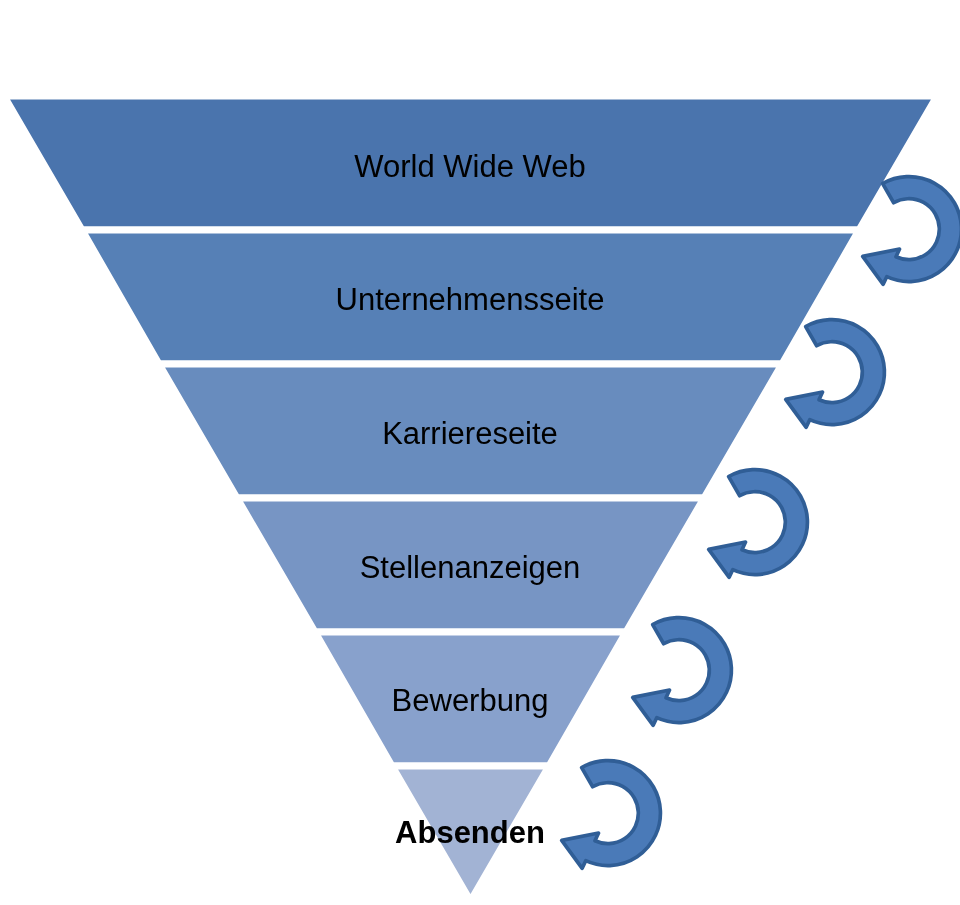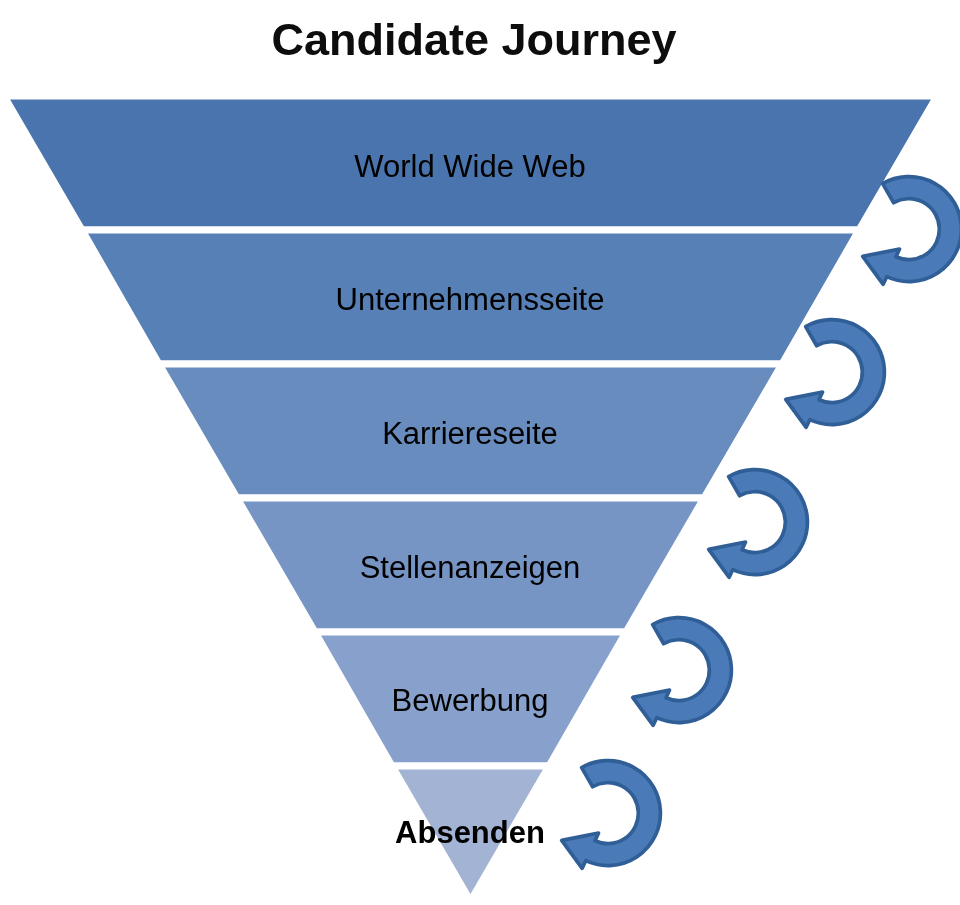--- a/index.html
+++ b/index.html
@@ -40,21 +40,20 @@
   }
   .band-label.last {
     font-weight: 600;
   }
 </style>
 </head>
 <body>
 
 <div class="stage-canvas">
 
-  <h1 class="diagram-title">Candidate Journey</h1>
 
   <svg class="funnel-svg" width="960" height="905" viewBox="0 0 960 905">
 
     <defs>
       <path id="cycleArrowShape" d="M 33 18.7
                A 50 50 0 1 1 36.9 107.3
                L 33.5 114.6
                L 14 88
                L 49.1 81
                L 45.7 88.3

